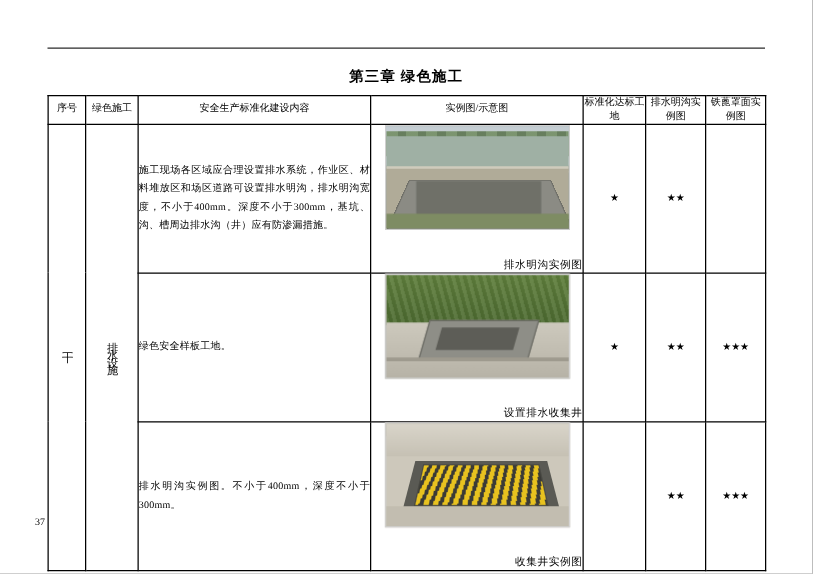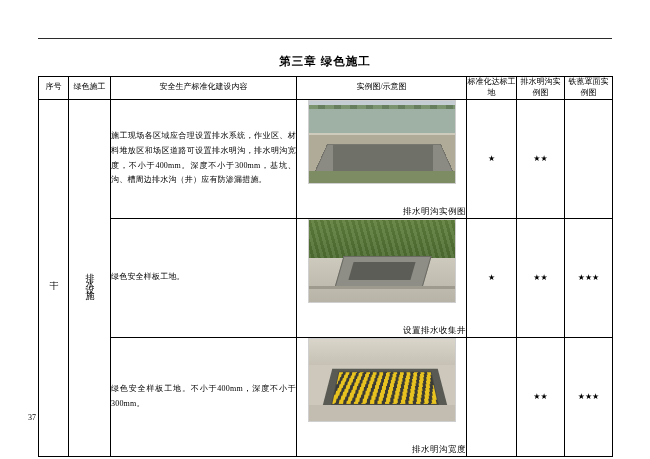--- a/index.html
+++ b/index.html
@@ -242,30 +242,30 @@
                 <div class="edge"></div>
             </div>
             <div class="caption">设置排水收集井</div>
           </td>
           <td class="stars">★</td>
           <td class="stars">★★</td>
           <td class="stars">★★★</td>
         </tr>
 
         <tr>
-          <td class="content-cell">绿色安全样板工地。不小于400mm，深度不小于300mm。</td>
+          <td class="content-cell">排水明沟实例图。不小于400mm，深度不小于300mm。</td>
           <td class="img-cell">
             <div class="photo p3">
               <div class="wallb"></div>
                 <div class="top"></div>
                 <div class="trench"></div>
               <div class="grate"></div>
                 <div class="floor"></div>
             </div>
-            <div class="caption">排水明沟宽度</div>
+            <div class="caption">收集井实例图</div>
           </td>
           <td class="stars"></td>
           <td class="stars">★★</td>
           <td class="stars">★★★</td>
         </tr>
       </tbody>
     </table>
 
     <div class="page-num">37</div>
   </div>

